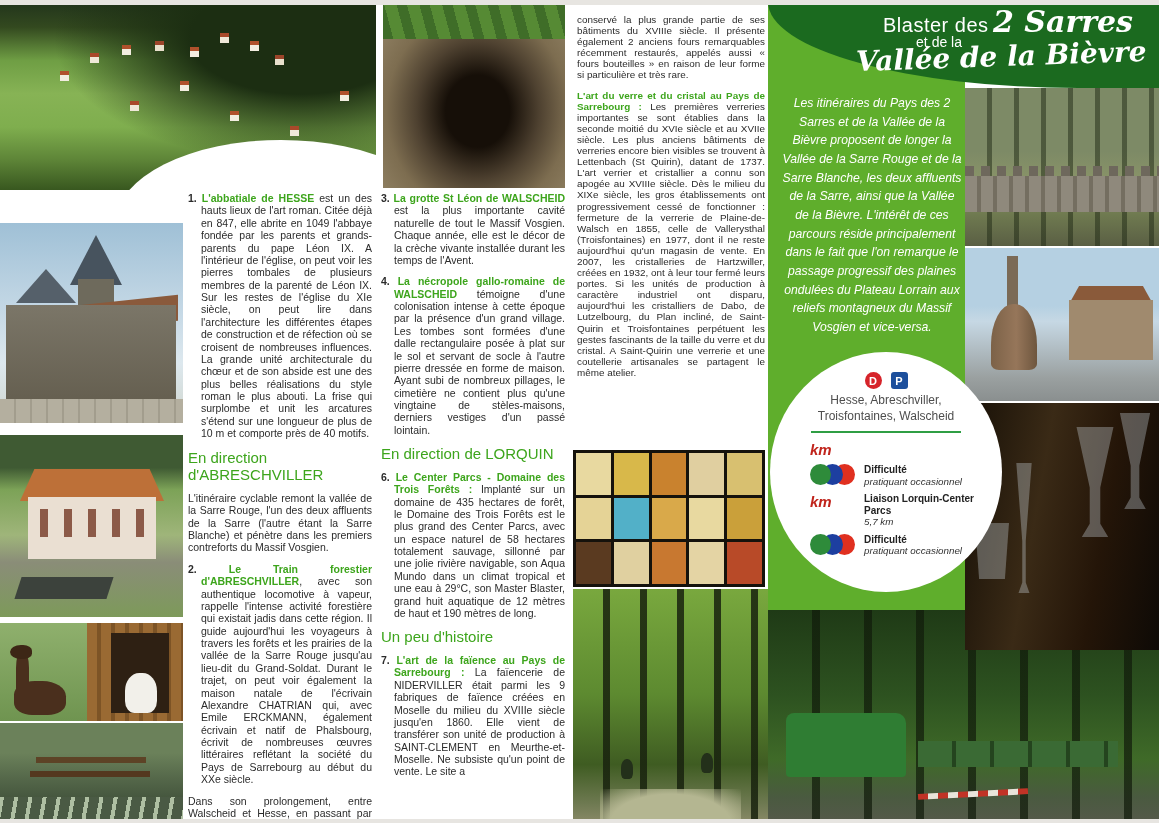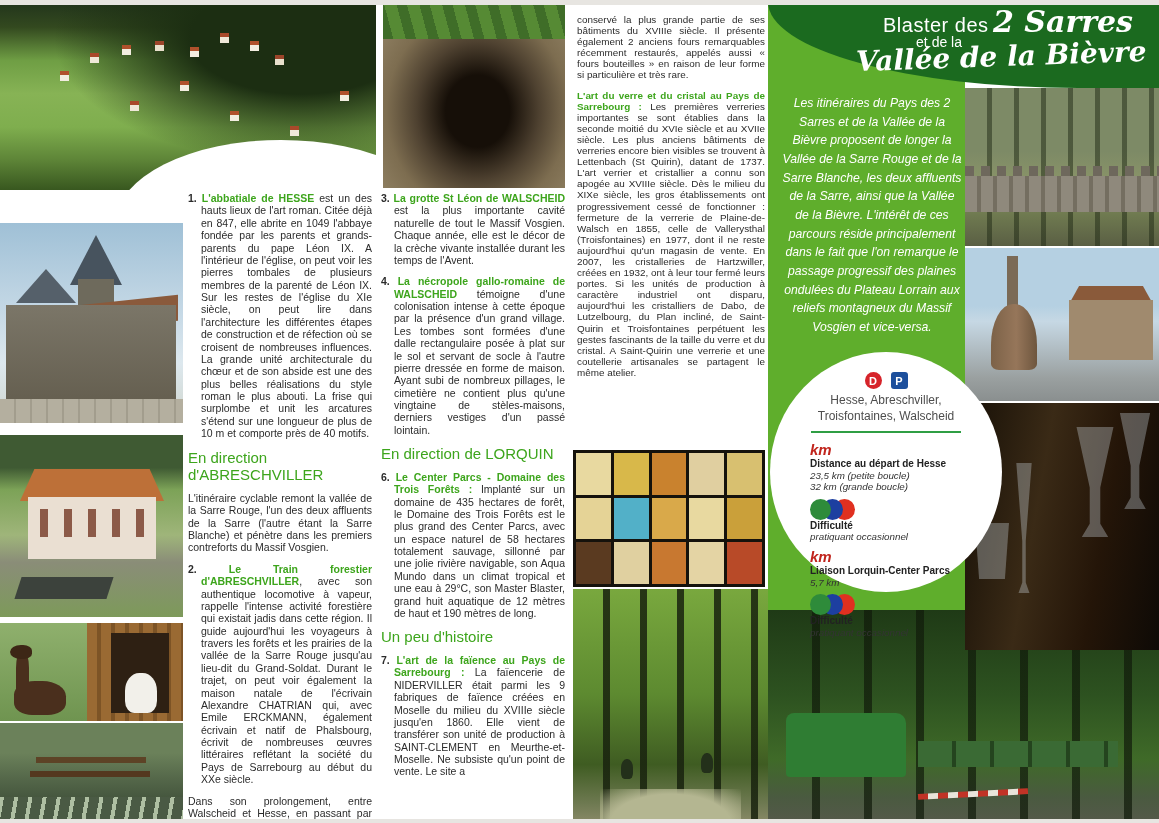--- a/index.html
+++ b/index.html
@@ -34,21 +34,21 @@
 
   .intro{position:absolute;left:782px;top:94px;width:180px;color:#fff;font-style:italic;font-size:12.2px;line-height:1.53;text-align:center;z-index:2;}
 
   
   .badge{position:absolute;left:770px;top:352px;width:232px;height:240px;background:#fff;border-radius:50%;z-index:5;}
   .badge-icons{display:flex;justify-content:center;gap:9px;margin-top:20px;}
   .d-icon{width:17px;height:17px;border-radius:50%;background:#d6232a;color:#fff;font-weight:bold;font-size:11px;display:flex;align-items:center;justify-content:center;}
   .p-icon{width:17px;height:17px;border-radius:3px;background:#1d4f9c;color:#fff;font-weight:bold;font-size:11px;display:flex;align-items:center;justify-content:center;}
   .towns{text-align:center;font-size:12px;line-height:1.3;color:#4d4d4d;margin-top:4px;}
   .divider{width:150px;border-top:2px solid #2f9e44;margin:7px auto 8px;}
-  .brow{display:flex;align-items:flex-start;margin:0 8px 6px 40px;flex-direction:column;}
+  .brow{display:flex;align-items:flex-start;margin:0 8px 6px 40px;}
   .lead{flex:none;width:54px;display:flex;align-items:center;}
   .kmlbl{color:#c0241c;font-weight:bold;font-style:italic;font-size:15px;}
   .btxt{font-size:9.8px;line-height:1.16;color:#222;}
   .btxt b{display:block;font-size:10px;}
   .btxt i{display:block;color:#333;}
   .dots{display:flex;}
   .dots i{width:21px;height:21px;border-radius:50%;display:block;}
   .dg{background:#2e8b3a;z-index:3;position:relative;}
   .db{background:#1d3fa0;margin-left:-9px;z-index:2;position:relative;}
   .dr{background:#e03020;margin-left:-9px;z-index:1;position:relative;}
@@ -234,25 +234,20 @@
     </div>
     <div class="towns">
       <span>Hesse, Abreschviller,</span><br>
       <span>Troisfontaines, Walscheid</span>
     </div>
     <div class="divider"></div>
     <div class="brow">
       <span class="lead">
           <span class="kmlbl">km</span>
         </span>
-      <div class="btxt">
-          <b>Distance au départ de Hesse</b>
-          <i>23,5 km (petite boucle)</i>
-          <i>32 km (grande boucle)</i>
-        </div>
     </div>
     <div class="brow">
       <span class="lead">
           <span class="dots">
             <i class="dg"></i>
             <i class="db"></i>
             <i class="dr"></i>
           </span>
         </span>
       <div class="btxt">

